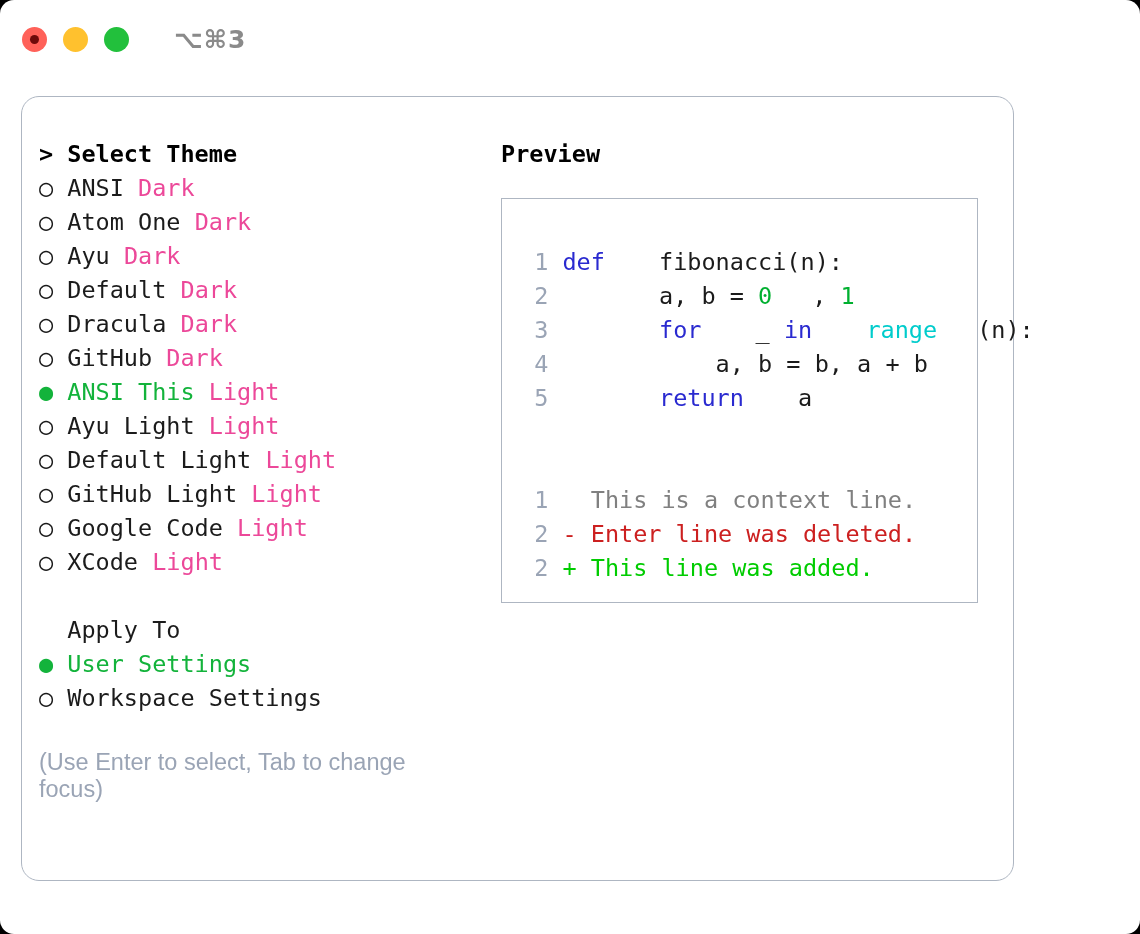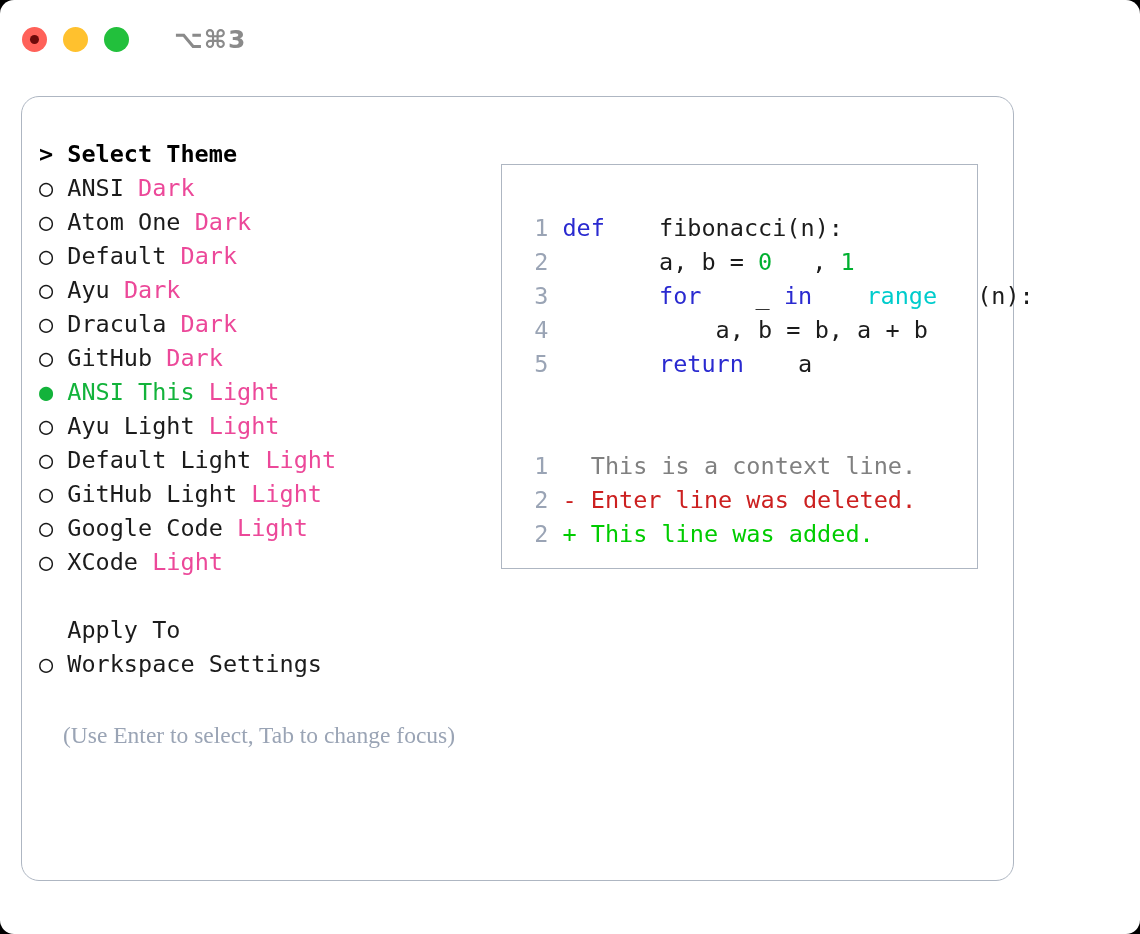--- a/index.html
+++ b/index.html
@@ -84,26 +84,25 @@
   }
   .section-title {
     font-weight: 700;
     color: #000000;
   }
   .marker { display: inline-block; width: 2ch; }
   .radio  { display: inline-block; width: 2ch; }
   .sel    { color: #13b33b; }
   .kind   { color: #ec4899; }
   .hint {
-    font-family: Liberation Serif, serif;
-    font-size: 23.5px;
-    line-height: 41px;
+    font-family: Liberation Sans, sans-serif;
+    font-size: 23.5px;
+    line-height: 27px;
     color: #9aa4b5;
     width: 420px;
-    margin-left: 24px;
   }
   .spacer-row { height: 34px; }
   
   .preview-title {
     font-family: "DejaVu Sans Mono", monospace;
     font-size: 23.5px;
     font-weight: 700;
     color: #000000;
     line-height: 34px;
   }
@@ -157,53 +156,55 @@
     <div class="card-inner">
 
       <div class="col-left">
 
         <div class="row section-title"><span class="marker">&gt;</span><span>Select Theme</span></div>
 
         <div class="row"><span class="radio">○</span><span>ANSI</span><span class="kind"> <span>Dark</span></span></div>
 
         <div class="row"><span class="radio">○</span><span>Atom One</span><span class="kind"> <span>Dark</span></span></div>
 
+        <div class="row"><span class="radio">○</span><span>Ayu</span><span class="kind"> <span>Dark</span></span></div>
+
         <div class="row"><span class="radio">○</span><span>Default</span><span class="kind"> <span>Dark</span></span></div>
 
-        <div class="row"><span class="radio">○</span><span>Ayu</span><span class="kind"> <span>Dark</span></span></div>
-
         <div class="row"><span class="radio">○</span><span>Dracula</span><span class="kind"> <span>Dark</span></span></div>
 
         <div class="row"><span class="radio">○</span><span>GitHub</span><span class="kind"> <span>Dark</span></span></div>
 
         <div class="row"><span class="radio sel">●</span><span class="sel">ANSI This</span><span class="kind"> <span>Light</span></span></div>
 
         <div class="row"><span class="radio">○</span><span>Ayu Light</span><span class="kind"> <span>Light</span></span></div>
 
         <div class="row"><span class="radio">○</span><span>Default Light</span><span class="kind"> <span>Light</span></span></div>
 
         <div class="row"><span class="radio">○</span><span>GitHub Light</span><span class="kind"> <span>Light</span></span></div>
 
         <div class="row"><span class="radio">○</span><span>Google Code</span><span class="kind"> <span>Light</span></span></div>
 
         <div class="row"><span class="radio">○</span><span>XCode</span><span class="kind"> <span>Light</span></span></div>
 
         <div class="spacer-row"></div>
 
         <div class="row"><span class="marker"> </span><span>Apply To</span></div>
 
+        <div class="row"><span class="radio sel">●</span><span class="sel">User Settings</span></div>
 
         <div class="row"><span class="radio">○</span><span>Workspace Settings</span></div>
 
         <div class="spacer-row"></div>
 
         <div class="hint">(Use Enter to select, Tab to change focus)</div>
       </div>
 
       <div class="col-right">
+        <div class="preview-title">Preview</div>
 
         <div class="preview-box">
 
           <div class="code-line"><span class="ln">1</span><span class="kw">def </span><span class="plain">fibonacci(n):</span></div>
 
           <div class="code-line"><span class="ln">2</span><span class="plain">    a, b = </span><span class="num">0</span><span class="plain">, </span><span class="num">1</span></div>
 
           <div class="code-line"><span class="ln">3</span><span class="plain">    </span><span class="kw">for</span><span class="plain"> _ </span><span class="kw">in</span><span class="plain"> </span><span class="fn">range</span><span class="plain">(n):</span></div>
 
           <div class="code-line"><span class="ln">4</span><span class="plain">        a, b = b, a + b</span></div>

